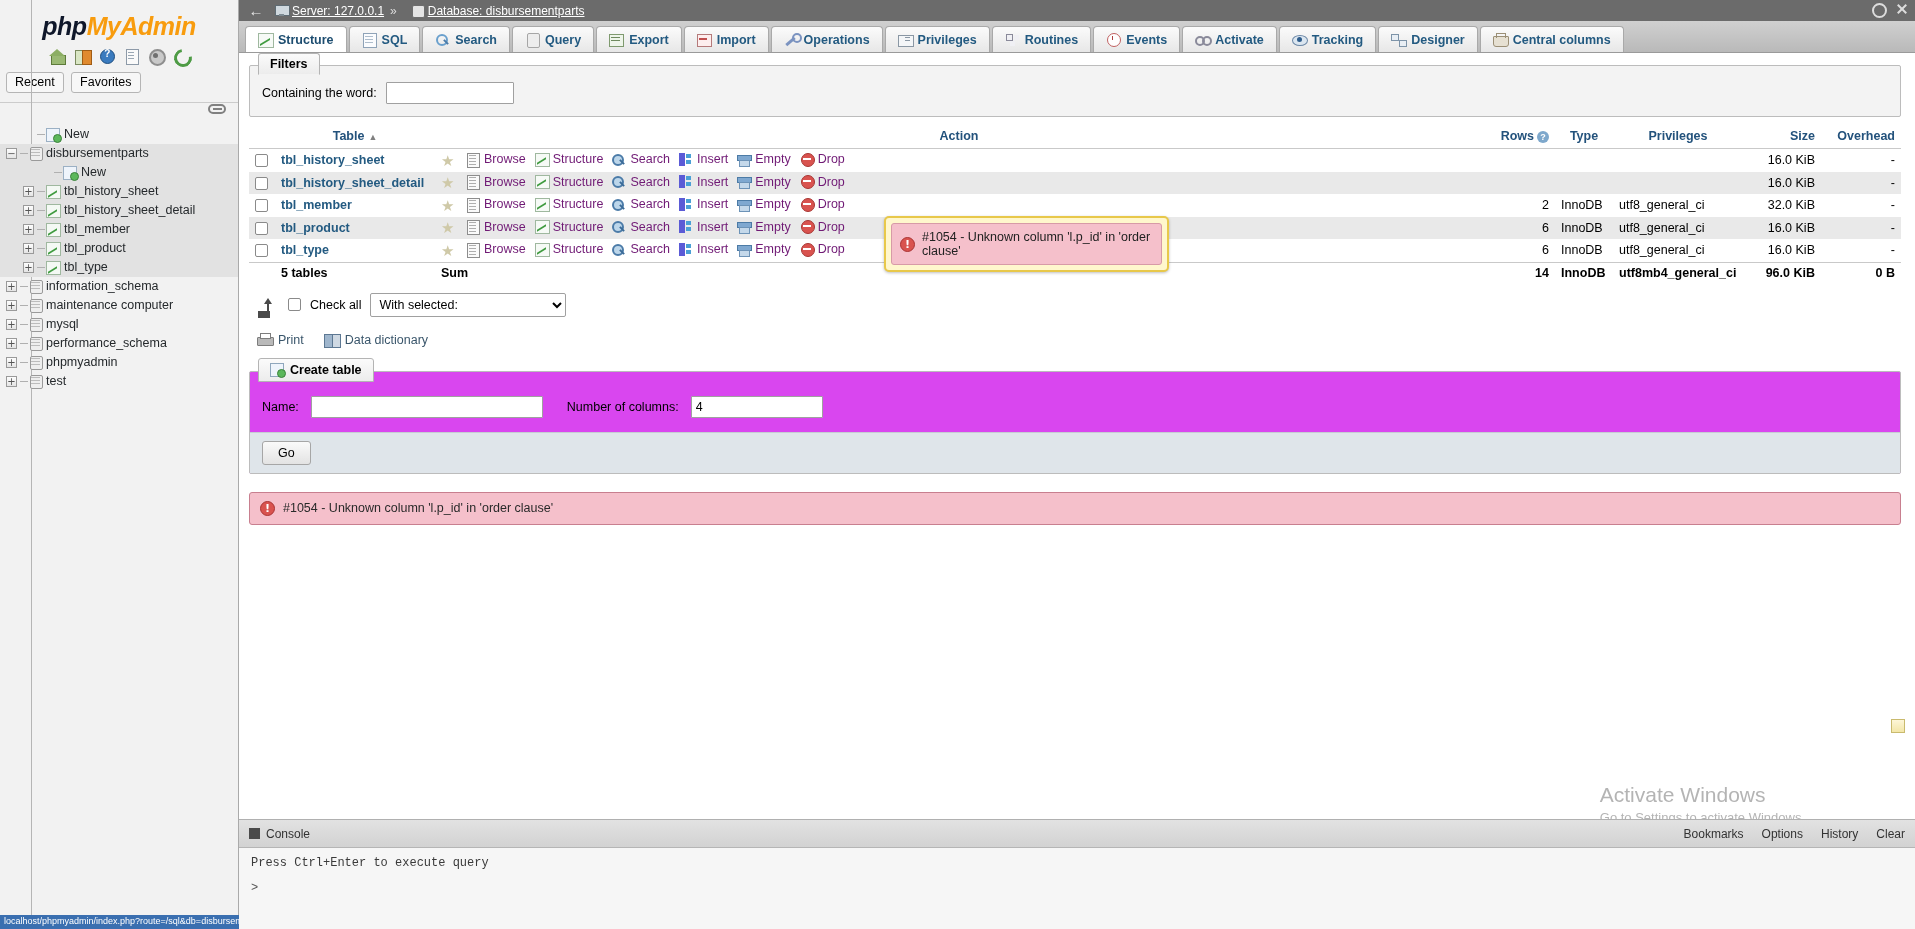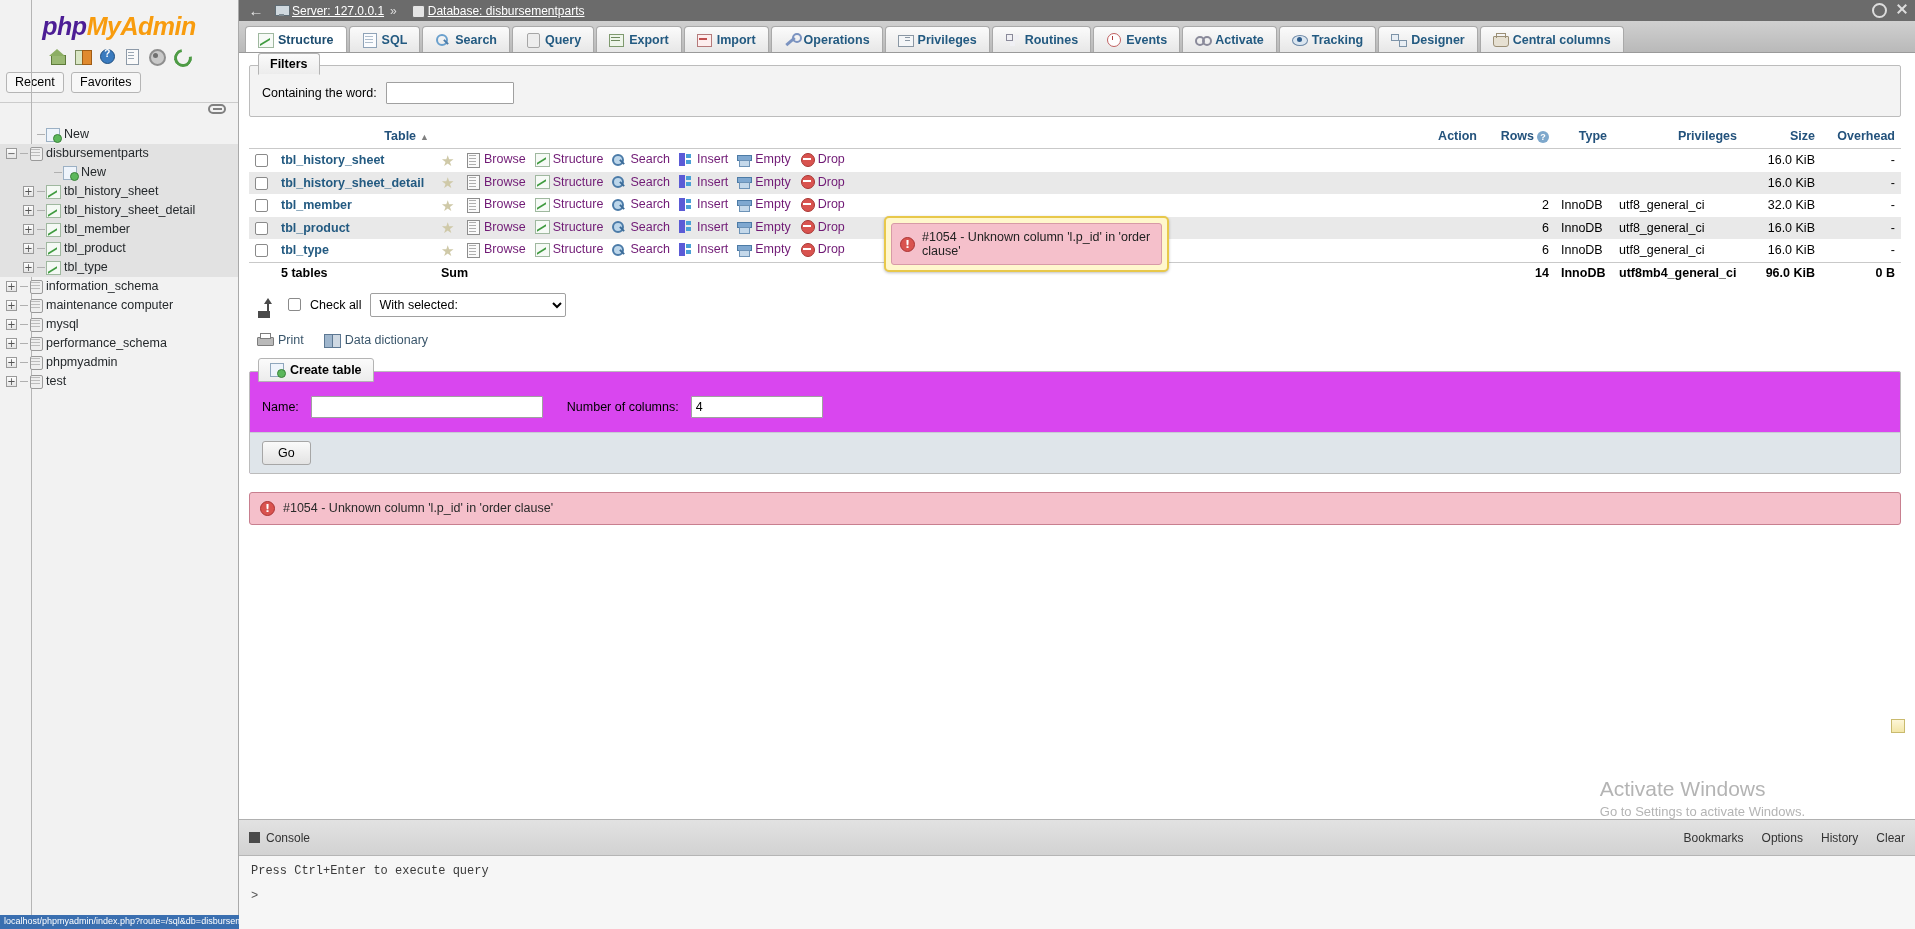--- a/index.html
+++ b/index.html
@@ -17,21 +17,21 @@
   
   #sidebar {
     width:239px; height:929px;
     background:#f2f2f2;
     border-right:1px solid #aaa;
     position:relative;
     flex:0 0 239px;
   }
   .logo-wrap { padding:12px 0 4px 0; text-align:center; }
   .logo { font-size:25px; font-style:italic; font-weight:bold; letter-spacing:-0.5px; }
-  .logo .php { color:#4c1d95; }
+  .logo .php { color:#0f172a; }
   .logo .my { color:#f89c0e; }
   .logo .admin { color:#f89c0e; }
   .nav-icons { text-align:center; margin-top:3px; height:18px; }
   .nav-icons span { display:inline-block; width:19px; height:16px; margin:0 1px; vertical-align:middle; position:relative; cursor:pointer; }
 
   .ic-home { }
   .ic-home:before{content:"";position:absolute;left:3px;top:7px;width:13px;height:8px;background:#9ab973;border:1px solid #5d7a3a;}
   .ic-home:after{content:"";position:absolute;left:1px;top:1px;border-left:8px solid transparent;border-right:8px solid transparent;border-bottom:7px solid #8cae63;}
   .ic-exit:before{content:"";position:absolute;left:2px;top:2px;width:11px;height:13px;background:#d9e6c4;border:1px solid #7a8a5e;}
   .ic-exit:after{content:"";position:absolute;left:9px;top:2px;width:8px;height:13px;background:#e08a2e;border:1px solid #a05c14;}
@@ -157,21 +157,21 @@
   .filter-row { display:flex; align-items:center; gap:9px; padding-top:6px; }
   .filter-row label { font-size:12.5px; }
   input[type=text] {
     font-family:inherit; font-size:12.5px; padding:3px 4px;
     border:1px solid #a0a0a0; background:#fff; border-radius:1px; outline:none;
   }
 
   
   table.dblist { border-collapse:collapse; width:100%; margin-top:9px; font-size:12.5px; }
   table.dblist th {
-    text-align:right; color:#23527c; font-weight:bold; padding:3px 6px 5px 6px;
+    text-align:center; color:#23527c; font-weight:bold; padding:3px 6px 5px 6px;
     border-bottom:1px solid #c9c9c9; font-size:12.5px; white-space:nowrap;
   }
   table.dblist th.num, table.dblist td.num { text-align:right; }
   table.dblist td { padding:3px 6px; white-space:nowrap; vertical-align:middle; }
   tr.rowA { background:#ffffff; }
   tr.rowB { background:#e9e9e9; }
   td.tname a { color:#235a81; font-weight:bold; text-decoration:none; }
   .act { color:#701a75; text-decoration:none; display:inline-flex; align-items:center; gap:4px; margin-right:9px; }
   .aico { width:14px; height:13px; position:relative; display:inline-block; }
   .ai-browse:before{content:"";position:absolute;left:1px;top:0;width:11px;height:13px;background:#fafafa;border:1px solid #8d8d8d;}
@@ -259,32 +259,32 @@
 
   .scroll-corner { position:absolute; right:10px; bottom:196px; width:14px; height:14px;
      background:linear-gradient(#fdf6d8,#f3e6a8); border:1px solid #c9ba6e; }
 
   
   .console {
     position:absolute; left:0; right:0; bottom:0; height:110px;
     background:#f6f6f6; border-top:1px solid #b0b0b0;
   }
   .console-head {
-    height:36px; background:linear-gradient(#e2e2e2,#d2d2d2); border-bottom:1px solid #b5b5b5;
+    height:28px; background:linear-gradient(#e2e2e2,#d2d2d2); border-bottom:1px solid #b5b5b5;
     display:flex; align-items:center; padding:0 10px; font-size:12px; color:#333;
   }
   .console-head .left { display:flex; align-items:center; gap:6px; }
   .cn-ico { width:11px; height:11px; background:#4a4a4a; display:inline-block; }
   .console-head .right { margin-left:auto; display:flex; gap:18px; }
   .console-head .right span { cursor:pointer; }
   .console-body { padding:8px 12px; font-family:"Liberation Mono", monospace; font-size:12px; color:#3a3a3a; }
   .console-body .prompt { margin-top:11px; color:#555; }
 
   .watermark {
-    position:absolute; right:110px; bottom:110px; text-align:left;
+    position:absolute; right:110px; bottom:104px; text-align:left;
     color:#b9b9b9; pointer-events:none; user-select:none;
   }
   .watermark .wm1 { font-size:21px; color:#b4b4b4; }
   .watermark .wm2 { font-size:13px; color:#b4b4b4; margin-top:3px; }
 
   .statusbar {
     position:absolute; left:0; bottom:0; height:14px; width:330px;
     background:#3a6fb0; color:#fff; font-size:9px; padding:1px 4px; overflow:hidden; white-space:nowrap;
   }
   .cb { width:13px; height:13px; border:1px solid #8a8a8a; background:#fff; display:inline-block; vertical-align:middle; border-radius:2px; }

